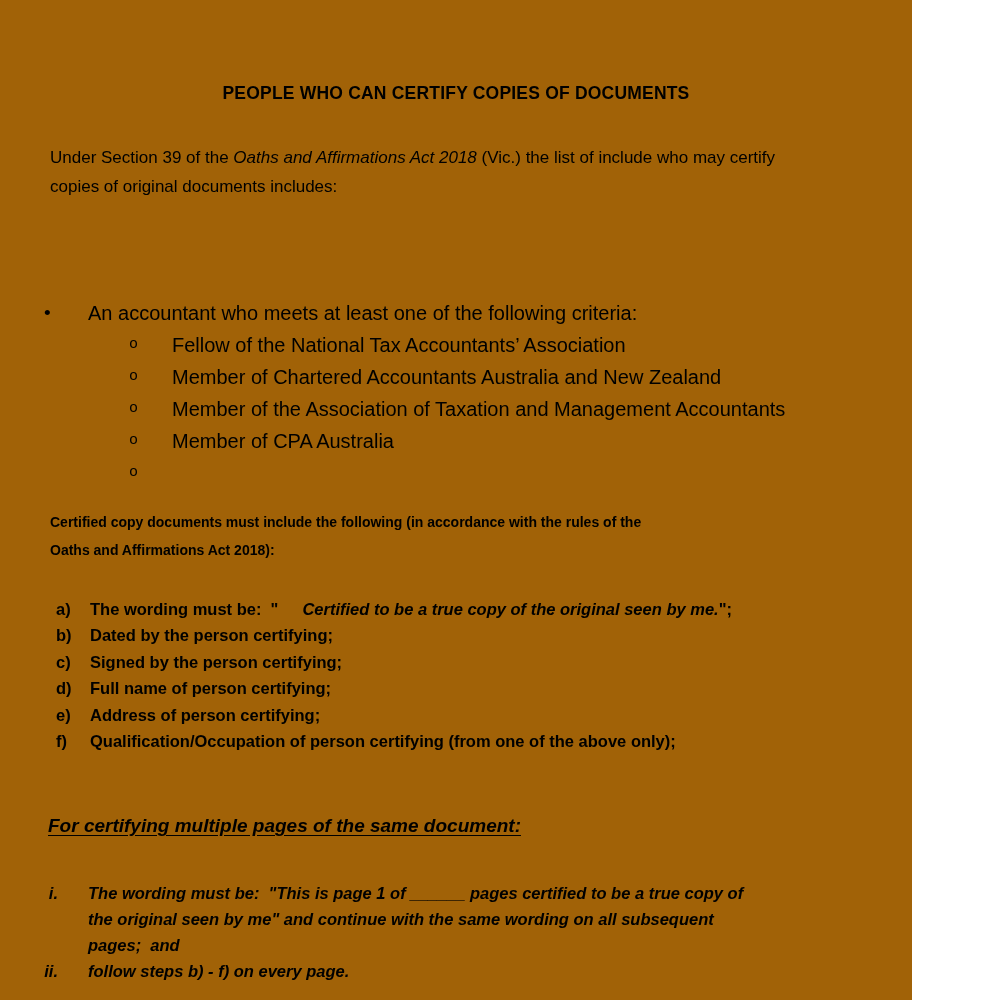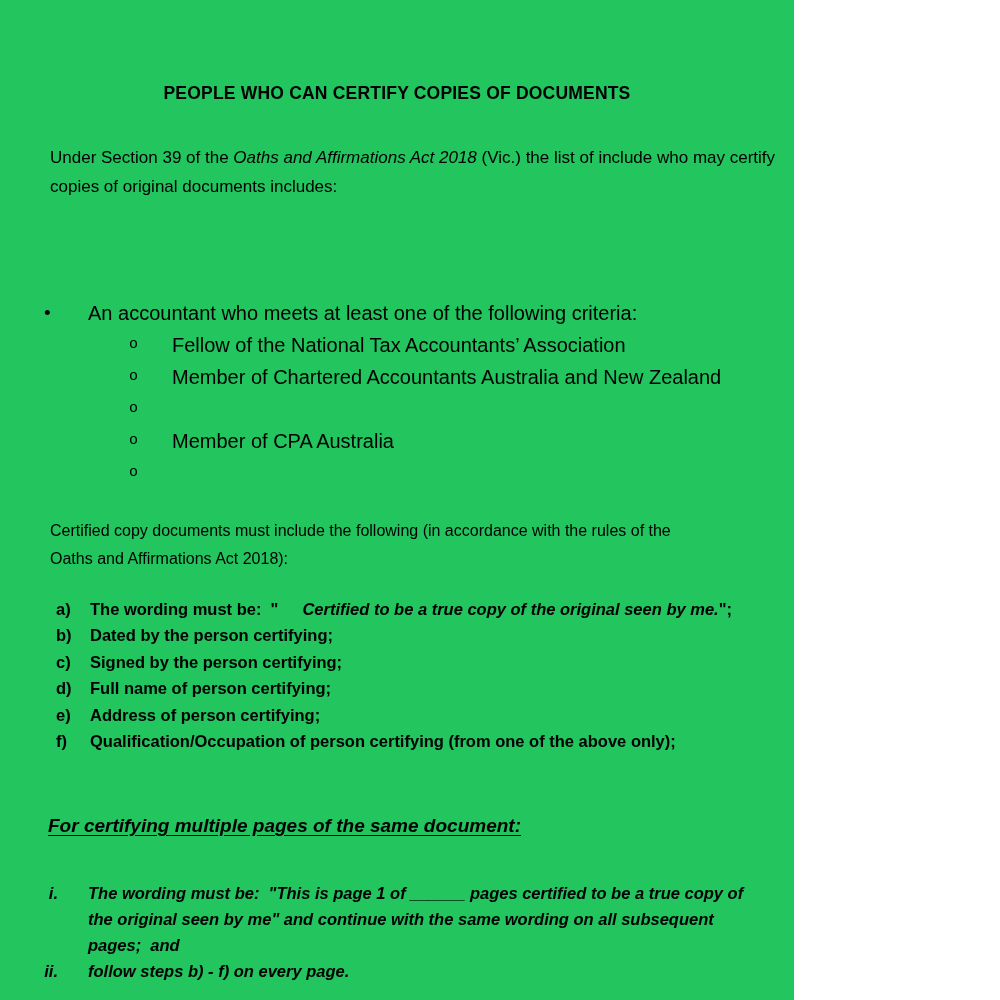--- a/index.html
+++ b/index.html
@@ -3,21 +3,21 @@
 <meta charset="utf-8">
 <style>
   * { margin:0; padding:0; box-sizing:border-box; }
   html,body { width:1000px; height:1000px; background:#ffffff; }
   body {
     font-family:"Liberation Sans", sans-serif;
     color:#000000;
     position:relative;
     overflow:hidden;
   }
-  .doc { position:relative; width:794px; height:1000px; background:#22c55e; }
+  .doc { position:relative; width:912px; height:1000px; background:#a16207; }
 
   .line, .pre { white-space:pre; }
 
   
   .title {
     position:absolute; top:83px; left:0; right:0;
     text-align:center;
     font-size:17.5px; font-weight:bold;
     letter-spacing:0.2px;
   }
@@ -36,21 +36,21 @@
   .sub-row { display:flex; }
   .o-marker {
     margin-left:129px; width:43px;
     font-family:"Liberation Mono", monospace;
     font-size:15px; line-height:32px;
   }
 
   
   .rules-heading {
     position:absolute; top:509px; left:50px;
-    font-size:16px; font-weight:normal; line-height:27.5px;margin-top:8px;
+    font-size:14px; font-weight:bold; line-height:27.5px;
   }
 
   
   .rules { position:absolute; top:596px; left:0; font-size:16.5px; font-weight:bold; line-height:26.4px; }
   .rule-row { display:flex; }
   .rule-marker { margin-left:56px; width:34px; }
   .rule-text i { font-style:italic;margin-left:24px; }
 
   
   .mp-heading {
@@ -85,20 +85,21 @@
     <div class="sub-row">
       <span class="o-marker">o</span>
       <span class="pre">Fellow of the National Tax Accountants’ Association</span>
     </div>
     <div class="sub-row">
       <span class="o-marker">o</span>
       <span class="pre">Member of Chartered Accountants Australia and New Zealand</span>
     </div>
     <div class="sub-row">
       <span class="o-marker">o</span>
+      <span class="pre">Member of the Association of Taxation and Management Accountants</span>
     </div>
     <div class="sub-row">
       <span class="o-marker">o</span>
       <span class="pre">Member of CPA Australia</span>
     </div>
     <div class="sub-row">
       <span class="o-marker">o</span>
     </div>
   </div>
 

